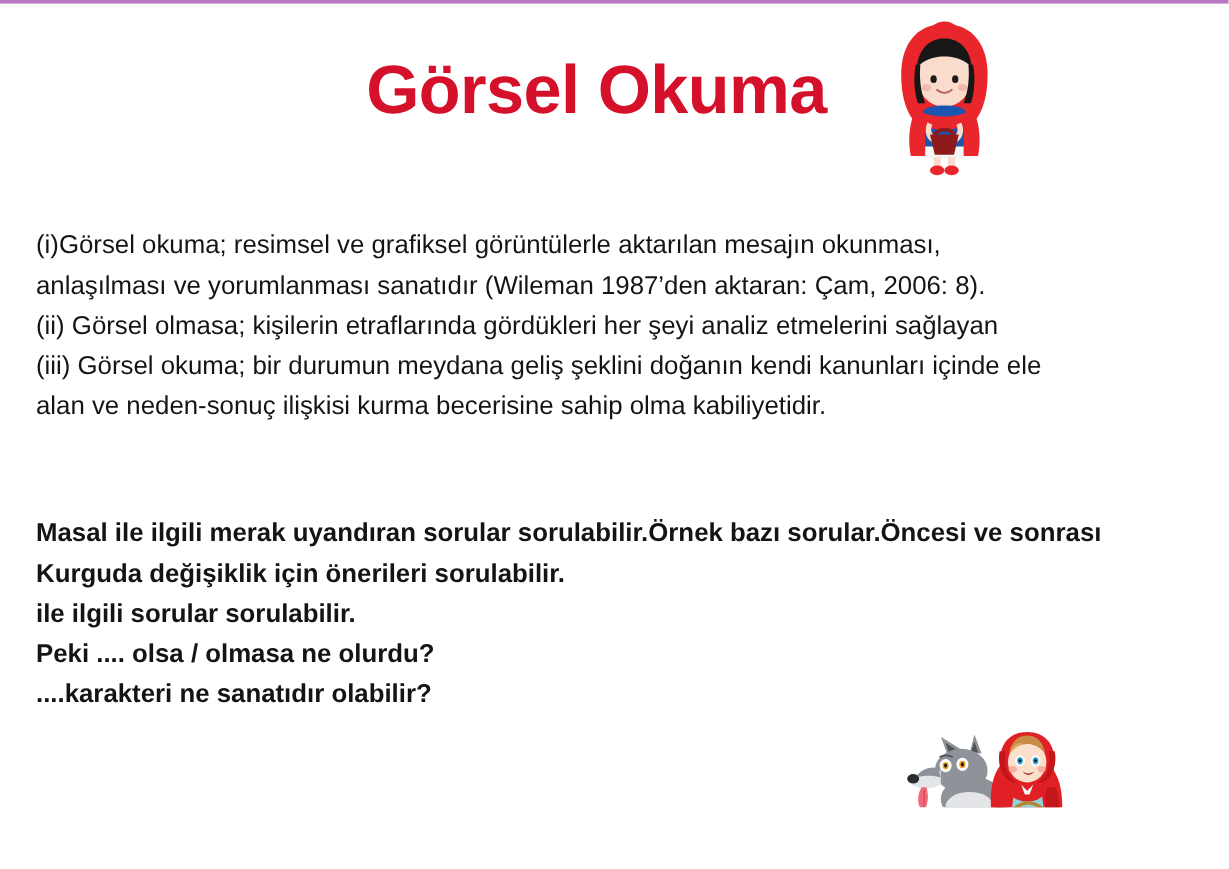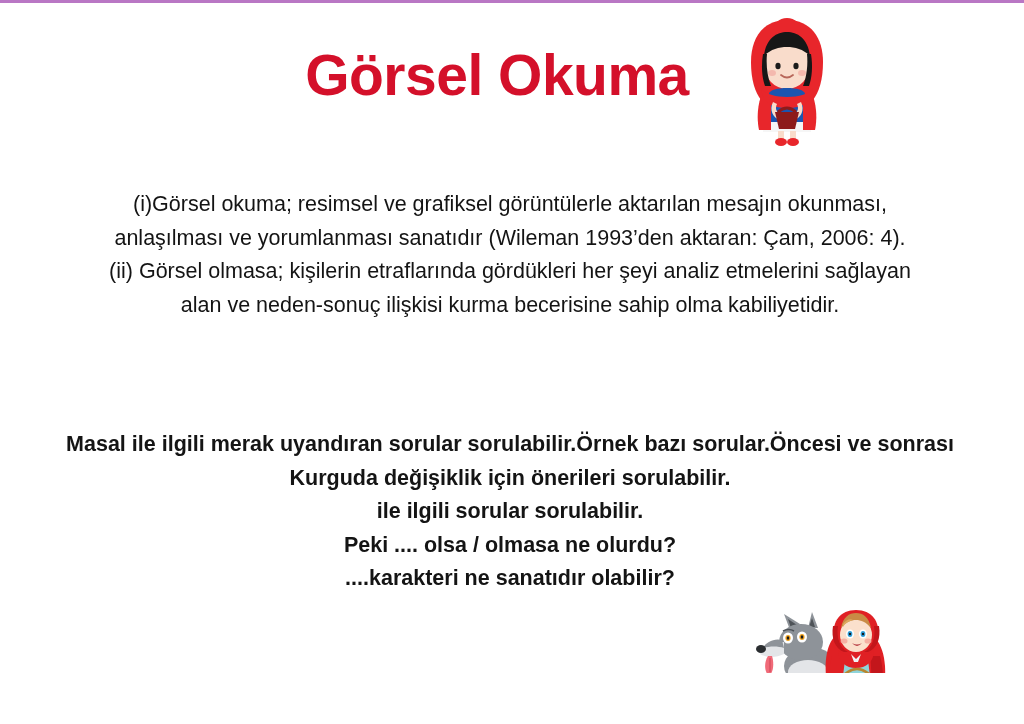--- a/index.html
+++ b/index.html
@@ -46,21 +46,21 @@
     position: absolute;
     left: 30px;
     width: 960px;
     font-size: 21.5px;
     line-height: 33.5px;
     color: #141414;
     white-space: nowrap;
   }
   .block-definitions { top: 188px; }
   .block-questions   { top: 428px; font-weight: bold; }
-  .body-line { display: block; text-align: center; }
+  .body-line { display: block; }
 
   
   .fig-top {
     position: absolute;
     left: 733px;
     top: 16px;
     width: 108px;
     height: 132px;
   }
   
@@ -77,22 +77,23 @@
 <body>
 
 <div class="slide">
 
   <div class="top-rule"></div>
 
   <div class="slide-title">Görsel Okuma</div>
 
   <div class="body-block block-definitions">
     <span class="body-line">(i)Görsel okuma; resimsel ve grafiksel görüntülerle aktarılan mesajın okunması,</span>
-    <span class="body-line">anlaşılması ve yorumlanması sanatıdır (Wileman 1993’den aktaran: Çam, 2006: 4).</span>
+    <span class="body-line">anlaşılması ve yorumlanması sanatıdır (Wileman 1987’den aktaran: Çam, 2006: 8).</span>
     <span class="body-line">(ii) Görsel olmasa; kişilerin etraflarında gördükleri her şeyi analiz etmelerini sağlayan</span>
+    <span class="body-line">(iii) Görsel okuma; bir durumun meydana geliş şeklini doğanın kendi kanunları içinde ele</span>
     <span class="body-line">alan ve neden-sonuç ilişkisi kurma becerisine sahip olma kabiliyetidir.</span>
   </div>
 
   <div class="body-block block-questions">
     <span class="body-line">Masal ile ilgili merak uyandıran sorular sorulabilir.Örnek bazı sorular.Öncesi ve sonrası</span>
     <span class="body-line">Kurguda değişiklik için önerileri sorulabilir.</span>
     <span class="body-line">ile ilgili sorular sorulabilir.</span>
     <span class="body-line">Peki .... olsa / olmasa ne olurdu?</span>
     <span class="body-line">....karakteri ne sanatıdır olabilir?</span>
   </div>

